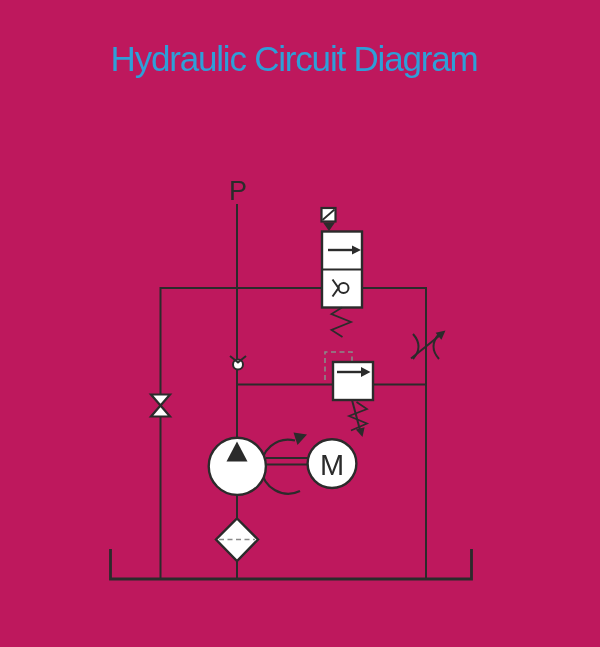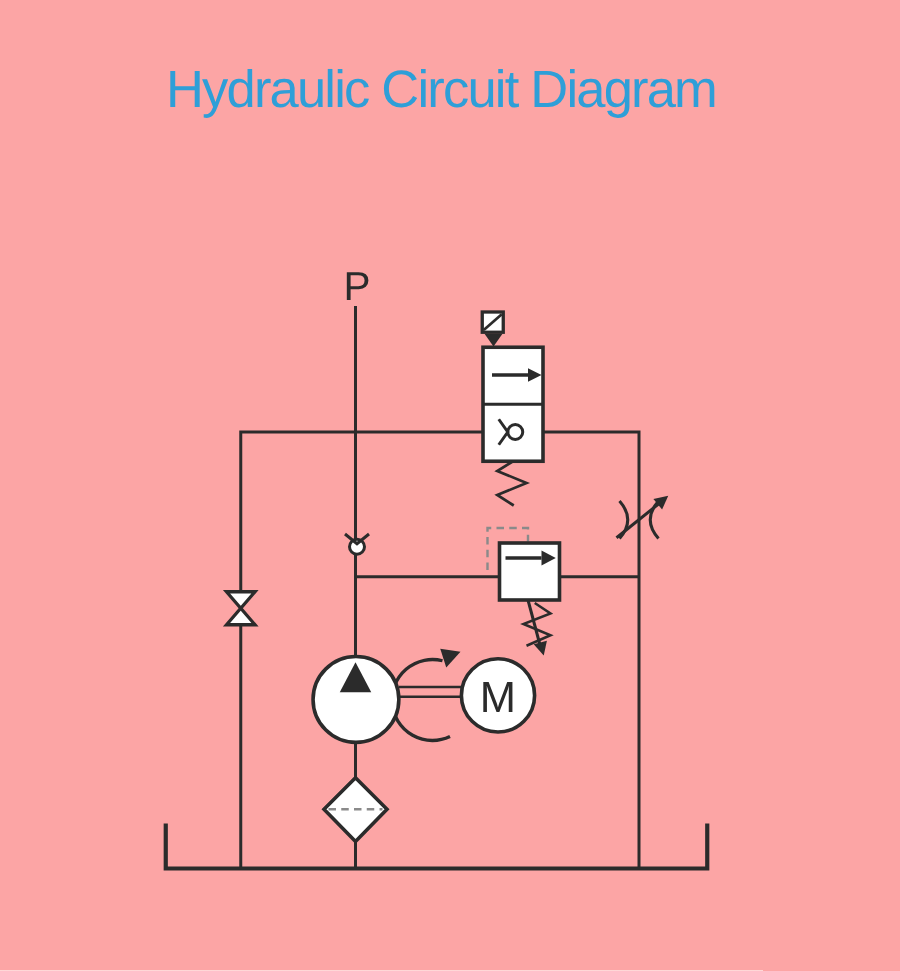--- a/index.html
+++ b/index.html
@@ -5,21 +5,21 @@
   html, body {
     margin: 0;
     padding: 0;
     background: #ffffff;
     font-family: "Liberation Sans", sans-serif;
   }
   .page {
     position: relative;
     width: 600px;
     height: 647px;
-    background: #fca5a5;
+    background: #be185d;
     overflow: hidden;
   }
   svg text {
     font-family: "Liberation Sans", "DejaVu Sans", sans-serif;
   }
   .title-text {
     font-size: 35px;
     letter-spacing: -1.2px;
   }
   .port-text {

